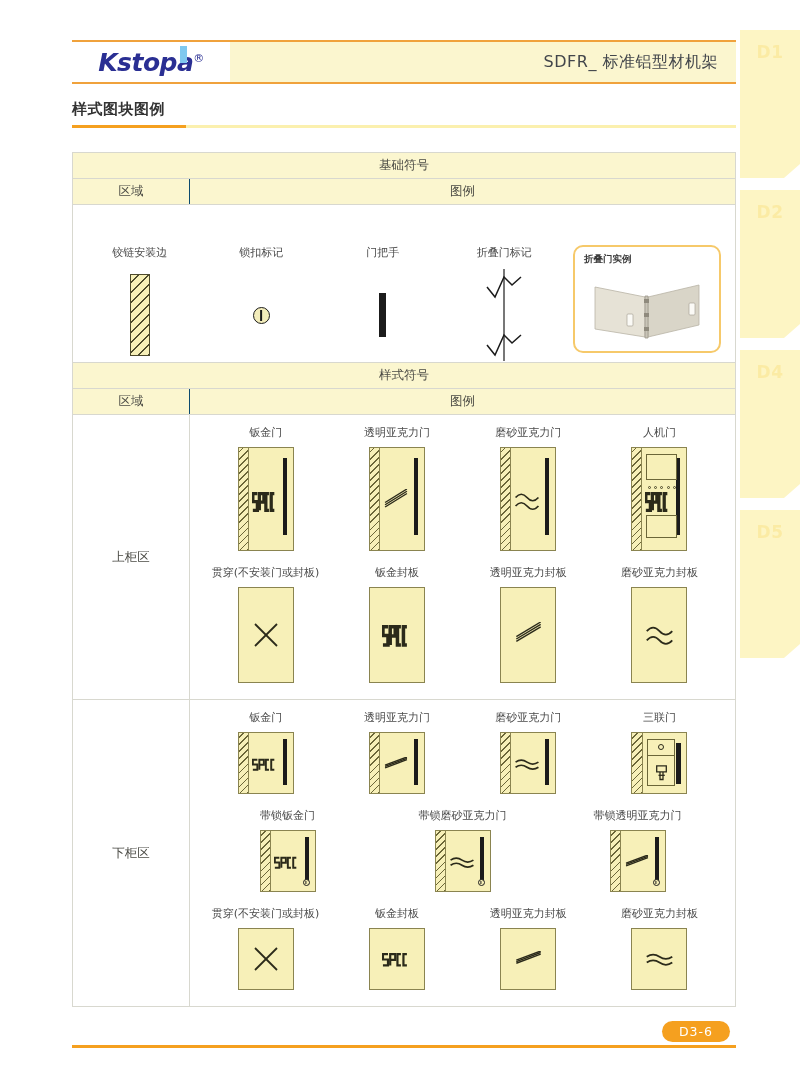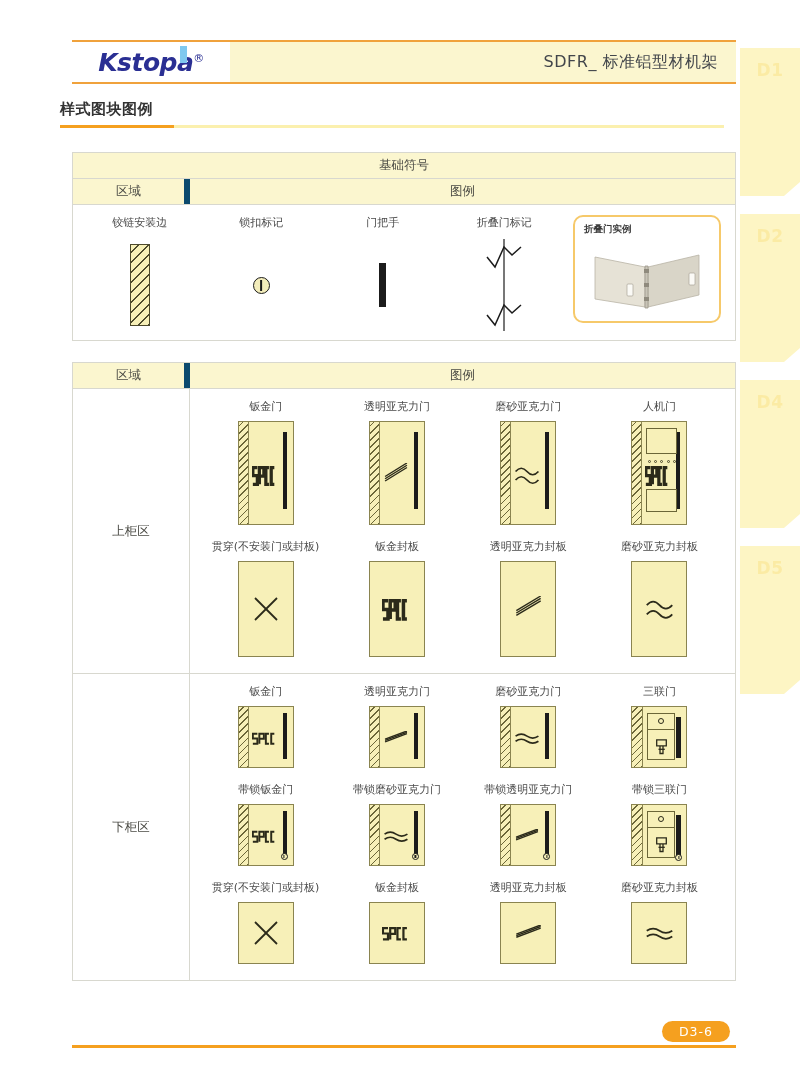--- a/index.html
+++ b/index.html
@@ -39,40 +39,40 @@
     font-size: 11px; color: #2a2f93; vertical-align: super;
     font-weight: normal; font-style: normal;
   }
   .header-title {
     flex: 1; text-align: right; padding-right: 18px;
     font-size: 16px; color: #42464b; letter-spacing: 0.5px;
   }
 
   
   .section-title-wrap {
-    position: absolute; left: 60px; top: 100px; width: 664px;
+    position: absolute; left: 72px; top: 100px; width: 664px;
   }
   .section-title {
     font-size: 15px; font-weight: bold; color: #333333;
     padding-bottom: 6px; letter-spacing: 0.5px;
   }
   .section-rule { position: relative; height: 3px; width: 664px; }
   .section-rule .a { position: absolute; left: 0; top: 0; width: 114px; height: 3px; background: #f5a01f; }
   .section-rule .b { position: absolute; left: 114px; top: 0; right: 0; height: 3px; background: #fbf0ae; }
 
   
   .tbl { position: absolute; left: 72px; width: 664px; border: 1px solid #d8d8cf; }
   .tbl-title {
     height: 26px; background: #fbf6cf; border-bottom: 1px solid #d8d8cf;
     display: flex; align-items: center; justify-content: center;
     font-size: 12.5px; color: #4a4a44;
   }
   .tbl-sub { display: flex; height: 26px; background: #fbf6cf; border-bottom: 1px solid #d8d8cf; }
   .tbl-sub .c1 {
-    width: 117px; flex: 0 0 117px; border-right: 6px solid #0c4a6e;
+    width: 117px; flex: 0 0 117px; border-right: 1px solid #0c4a6e;
     display: flex; align-items: center; justify-content: center;
     font-size: 12.5px; color: #4a4a44;
   }
   .tbl-sub .c2 {
     flex: 1; display: flex; align-items: center; justify-content: center;
     font-size: 12.5px; color: #4a4a44;
   }
   .tbl-row { display: flex; background: #ffffff; }
   .tbl-row + .tbl-row { border-top: 1px solid #d8d8cf; }
   .row-label {
@@ -141,21 +141,20 @@
     font-size: 9.5px; font-weight: bold; color: #3a3a3a;
   }
 
   
   .sidetabs { position: absolute; right: 0; top: 30px; width: 60px; }
   .sidetab {
     width: 60px; position: relative; margin-bottom: 12px;
     display: flex; flex-direction: column; align-items: center;
     padding-top: 12px;
     clip-path: polygon(0 0, 100% 0, 100% calc(100% - 14px), calc(100% - 16px) 100%, 0 100%);
-    margin-top: 18px;
   }
   .sidetab.inactive { background: #fdf5c4; height: 148px; }
   .sidetab.active { background: #f59a14; height: 178px; }
   .sidetab-code {
     font-size: 17px; font-weight: bold; letter-spacing: 0.5px;
   }
   .sidetab.inactive .sidetab-code { color: #fbeba4; }
   .sidetab.active .sidetab-code { color: #ffffff; }
   .sidetab-vtext {
     margin-top: 6px; font-size: 11.5px; color: #ffffff;
@@ -196,21 +195,21 @@
     </div>
   </div>
 
   <div class="tbl" id="basic-table" style="top:152px;">
     <div class="tbl-title">基础符号</div>
     <div class="tbl-sub">
       <div class="c1">区域</div>
       <div class="c2">图例</div>
     </div>
     <div class="tbl-row">
-      <div class="row-body" style="height:135px;">
+      <div class="row-body" style="height:135px;margin-top:30px;">
         <div class="cellgrid" id="basic-cells" style="padding:0 6px;">
             <div class="cell">
               <div class="cell-label">铰链安装边</div>
               <div class="cell-art" style="height: 96px;">
                 <div class="hinge-bar"></div>
               </div>
             </div>
             <div class="cell">
               <div class="cell-label">锁扣标记</div>
               <div class="cell-art" style="height: 96px;">
@@ -247,20 +246,21 @@
                     <rect x="104" y="36" width="6" height="12" rx="1" fill="#fbfaf6" stroke="#a9a498" stroke-width="0.7"></rect>
                   </svg></div>
               </div>
             </div>
           </div>
       </div>
     </div>
   </div>
 
   <div class="tbl" id="style-table" style="top:362px;">
+    <div class="tbl-title">样式符号</div>
     <div class="tbl-sub">
       <div class="c1">区域</div>
       <div class="c2">图例</div>
     </div>
 
     <div class="tbl-row">
       <div class="row-label">上柜区</div>
       <div class="row-body" id="upper-body">
           <div class="cellgrid" style="padding: 0px 10px; margin-bottom: 14px;">
             <div class="cell">
@@ -482,38 +482,20 @@
               <div class="cell-art" style="height: 62px;">
                 <div class="sym panel" style="width: 56px; height: 62px;">
                   <div class="hatch" style="width: 10px;"></div>
                   <div class="handle" style="width: 4px; height: 46px; right: 6px; top: 6px;"></div>
                   <div class="spcc" style="left: 13px; top: 24px;"><svg width="26" height="15" viewBox="0 0 26 15">
                       <line x1="2.08" y1="10.799999999999999" x2="23.92" y2="2.6999999999999997" stroke="#2b2a1a" stroke-width="1.4"></line>
                       <line x1="2.08" y1="9.45" x2="23.92" y2="1.3499999999999999" stroke="#2b2a1a" stroke-width="1.4"></line>
                       <line x1="2.08" y1="8.1" x2="23.92" y2="0" stroke="#2b2a1a" stroke-width="1.4"></line>
                     </svg></div>
                   <div class="lockdot" style="right: 5px; bottom: 5px;"></div>
-                </div>
-              </div>
-            </div>
-            <div class="cell">
-              <div class="cell-label">带锁三联门</div>
-              <div class="cell-art" style="height: 62px;">
-                <div class="sym panel" style="width: 56px; height: 62px;">
-                  <div class="hatch" style="width: 11px;"></div>
-                  <div class="handle" style="width: 5px; height: 41px; right: 5px; top: 10px;"></div>
-                  <div style="position: absolute; left: 15px; top: 6px; width: 28px; height: 47px; border: 1.2px solid rgb(107, 102, 56);"></div>
-                  <div style="position: absolute; left: 15px; top: 22px; width: 28px; height: 1.2px; background: rgb(107, 102, 56);"></div>
-                  <div style="position: absolute; left: 26px; top: 11px; width: 6px; height: 6px; border-radius: 50%; border: 1.2px solid rgb(43, 42, 26);"></div>
-                  <div style="position: absolute; left: 21.5px; top: 29px; font-size: 0px; line-height: 0;"><svg width="15" height="19" viewBox="0 0 15 19">
-                      <path d="M 2.6999999999999997 3.8000000000000003 L 12.299999999999999 3.8000000000000003 L 12.299999999999999 9.88 L 2.6999999999999997 9.88 Z" stroke="#2b2a1a" stroke-width="1.3" fill="#f7f0b8"></path>
-                      <path d="M 6 9.88 L 6 17.48 L 9 17.48 L 9 9.88" stroke="#2b2a1a" stroke-width="1.3" fill="none"></path>
-                      <line x1="4.5" y1="13.299999999999999" x2="10.799999999999999" y2="13.299999999999999" stroke="#2b2a1a" stroke-width="1.3"></line>
-                    </svg></div>
-                  <div class="lockdot" style="right: 4px; bottom: 4px;"></div>
                 </div>
               </div>
             </div>
           </div>
           <div class="cellgrid" style="padding: 0px 10px; margin-bottom: 4px;">
             <div class="cell">
               <div class="cell-label">贯穿(不安装门或封板)</div>
               <div class="cell-art" style="height: 62px;">
                 <div class="sym panel" style="width: 56px; height: 62px; display: flex; align-items: center; justify-content: center;">
                   <div style="font-size: 0px; line-height: 0;"><svg width="24" height="24" viewBox="0 0 24 24">

